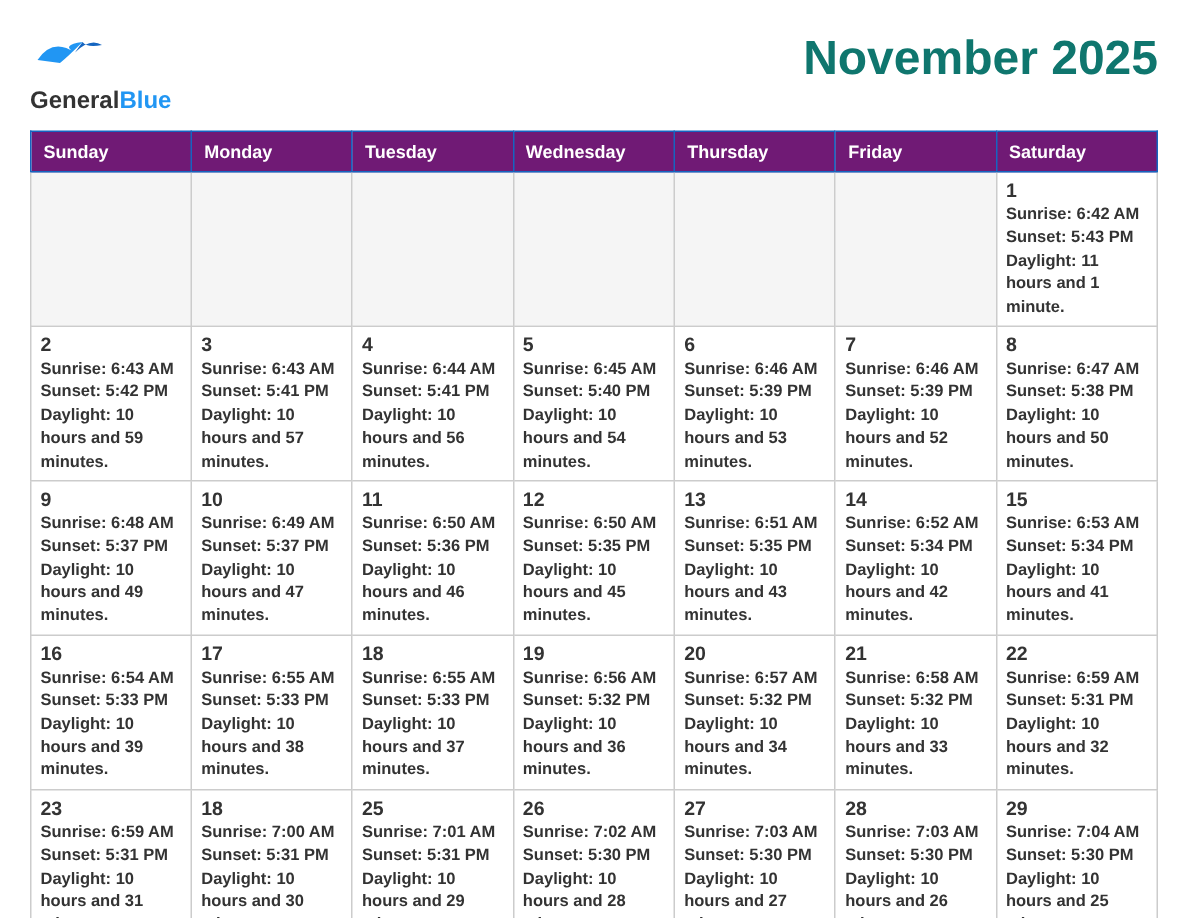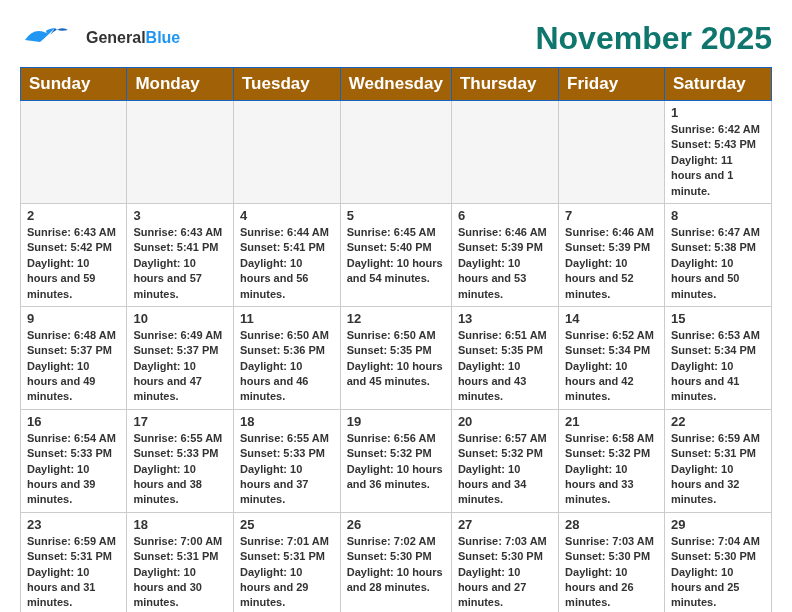--- a/index.html
+++ b/index.html
@@ -32,25 +32,25 @@
     .location-title {
       font-size: 16px;
       color: #555;
     }
     .calendar {
       width: 100%;
       border-collapse: collapse;
       border: 1px solid #ccc;
     }
     .calendar th {
-      background-color: #a16207;
+      background-color: #701a75;
       color: #fff;
       text-align: left;
       padding: 6px 8px;
-      font-size: 17px;
+      font-size: 12px;
       border: 1px solid #1565C0;
     }
     .calendar td {
       border: 1px solid #ccc;
       vertical-align: top;
       padding: 4px 6px;
       width: 108px;
       min-height: 80px;
       background: #fff;
       font-size: 11px;
@@ -73,21 +73,21 @@
     }
     .last-row td {
       border-bottom: 1px solid #ccc;
     }
   </style>
 </head>
 <body>
 
 <div class="header-section">
   <div class="logo">
-    <div style="display:flex;align-items:center;gap:16px;">
+    <div style="display:flex;gap:4px;flex-direction:column;">
       <svg width="50" height="35" viewBox="0 0 50 35">
 
         <path d="M5 20 Q15 5 30 15 Q20 10 35 8 Q25 18 20 22 Z" fill="#2196F3"></path>
         <path d="M30 15 Q40 5 48 10 Q38 12 35 8 Z" fill="#1565C0"></path>
       </svg>
       <div>
         <span style="font-size:16px;font-weight:bold;color:#333;">General</span><span style="font-size:16px;font-weight:bold;color:#2196F3;">Blue</span>
       </div>
     </div>
   </div>

